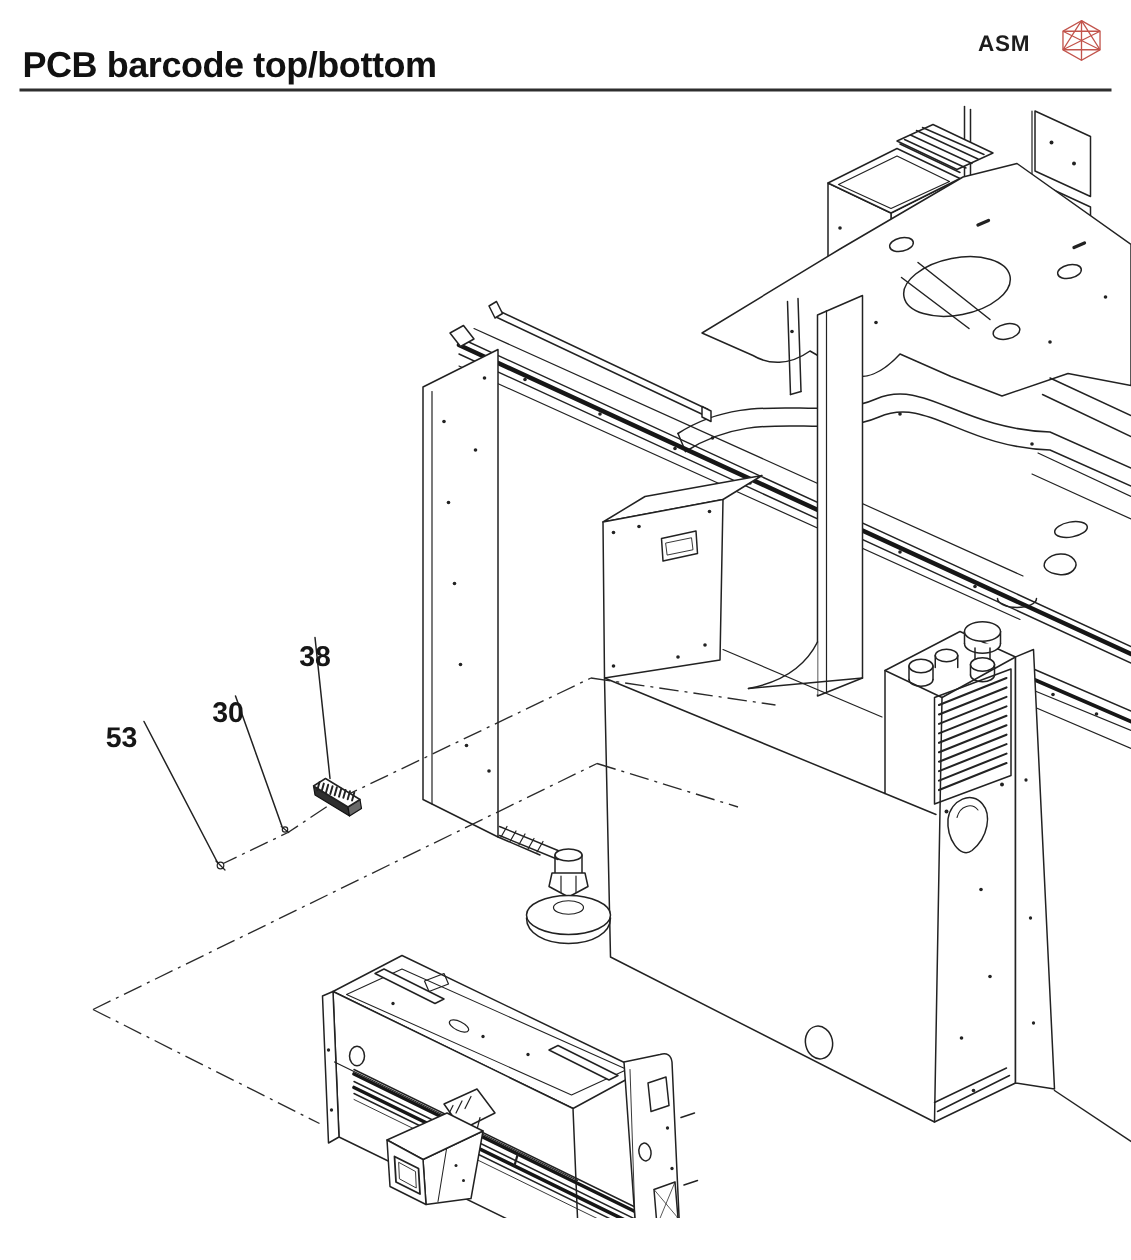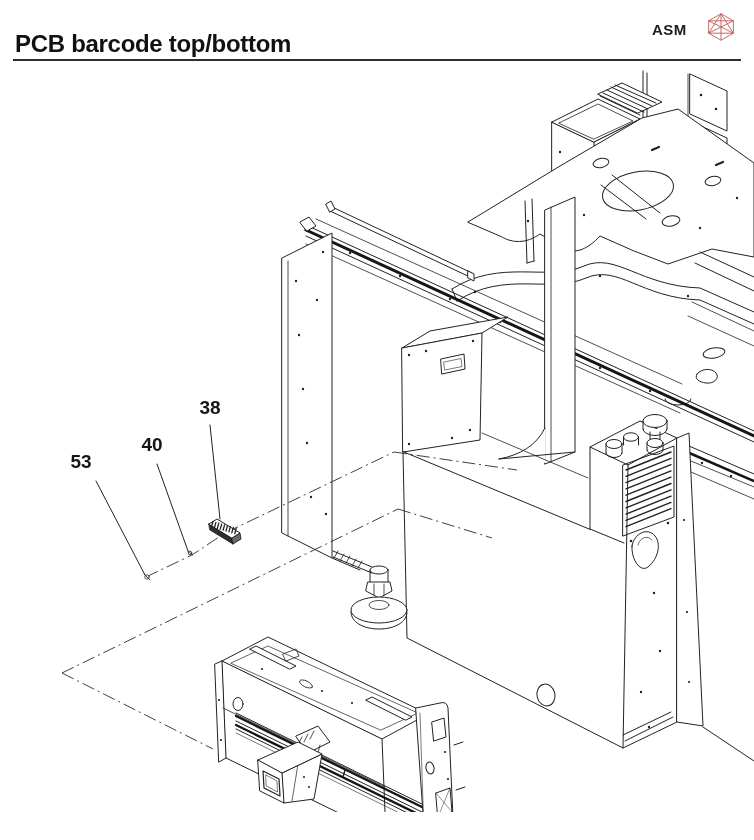--- a/index.html
+++ b/index.html
@@ -8,21 +8,21 @@
 
   .title{position:absolute;left:15px;top:30px;font-size:24px;font-weight:bold;
          letter-spacing:-0.3px;color:#111;white-space:nowrap;}
   .rule{position:absolute;left:13px;top:59px;width:728px;height:2px;background:#2e2e2e;}
   .brandwrap{position:absolute;left:652px;top:12px;display:flex;align-items:center;gap:19px;}
   .brandtext{font-size:15px;font-weight:bold;letter-spacing:0.5px;color:#1d1d1d;}
 
   .diagram{position:absolute;left:0;top:0;width:754px;height:840px;}
 
   .callout{position:absolute;font-size:19px;font-weight:bold;color:#161616;
-           width:34px;text-align:center;line-height:1;}
+           width:34px;text-align:center;line-height:1;margin-top:31px;}
   .co-39{left:64px;top:452px;}
   .co-40{left:135px;top:435px;}
   .co-38{left:193px;top:398px;}
 </style>
 </head>
 <body>
 
 <div class="page">
 
   <div class="title">PCB barcode top/bottom</div>
@@ -335,16 +335,16 @@
         <line x1="224.6" y1="524.9" x2="223.1" y2="530.2" stroke-width="1.3"></line>
         <line x1="227.5" y1="525.8" x2="226" y2="531.1" stroke-width="1.3"></line>
         <line x1="230.4" y1="526.6" x2="228.9" y2="531.9" stroke-width="1.3"></line>
         <line x1="233.3" y1="527.5" x2="231.8" y2="532.8" stroke-width="1.3"></line>
         <line x1="236.2" y1="528.4" x2="234.7" y2="533.7" stroke-width="1.3"></line>
       </g>
     </g>
   </svg>
 
   <div class="callout co-39">53</div>
-  <div class="callout co-40">40</div>
+  <div class="callout co-40">30</div>
   <div class="callout co-38">38</div>
 
 </div>
 
 </body></html>

